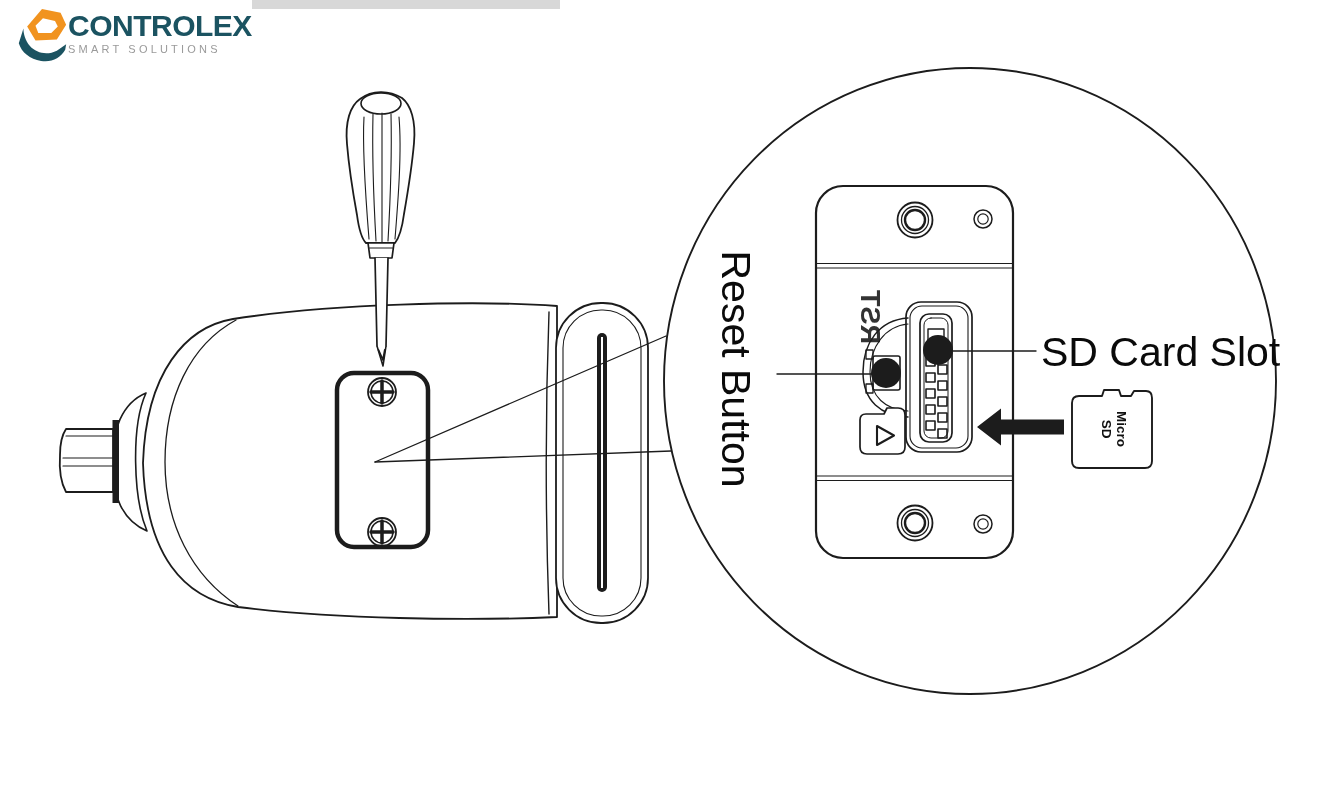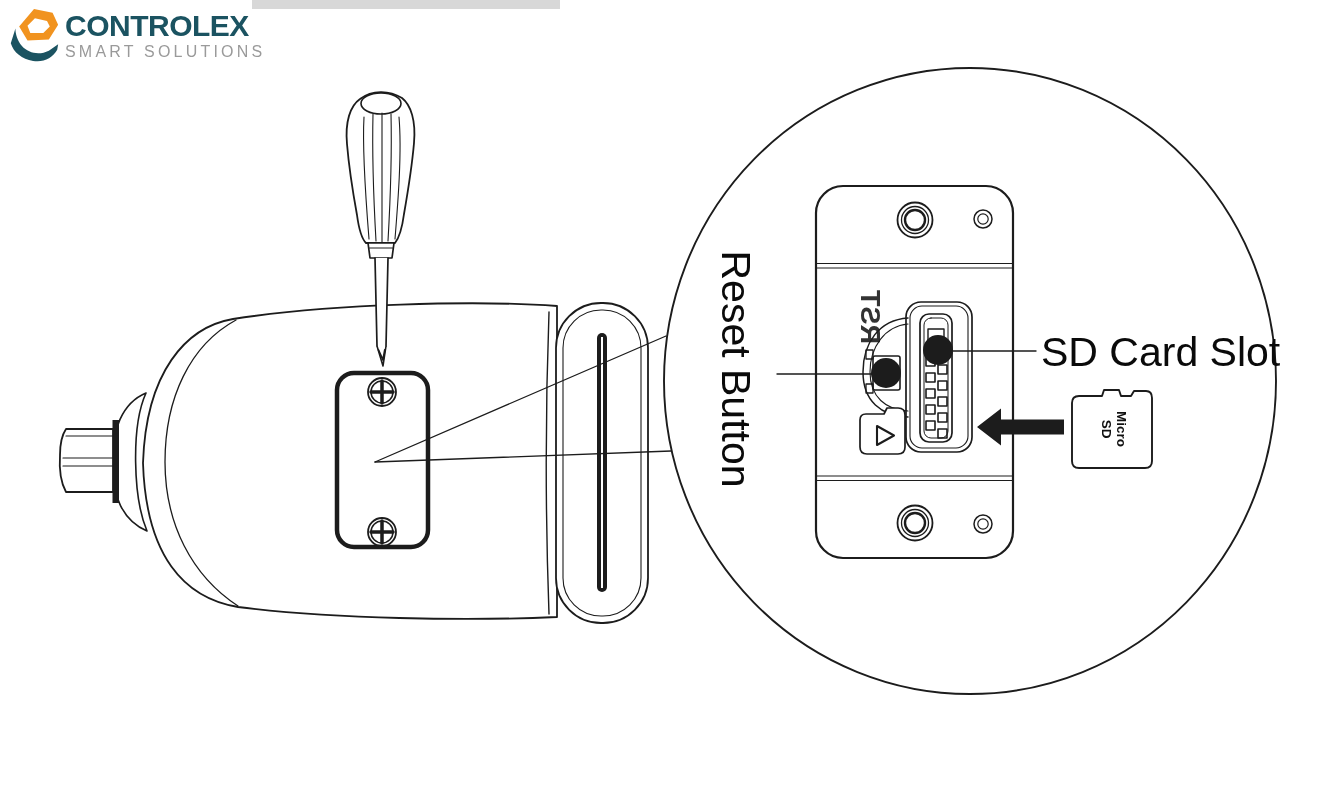--- a/index.html
+++ b/index.html
@@ -1,23 +1,23 @@
 <!DOCTYPE html>
 <html style="--brand-teal: #1b5361; --brand-orange: #f1931f; --tagline-gray: #9a9a9a; --divider-gray: #d8d8d8; --line-dark: #1c1c1c; --background: #ffffff;"><head>
 <meta charset="utf-8">
 <style>
   html,body{margin:0;padding:0;}
   body{font-family:"Liberation Sans",sans-serif;}
   .stage{position:relative;width:1326px;height:795px;background:var(--background,#fff);overflow:hidden;}
   .topbar{position:absolute;left:252px;top:0;width:308px;height:9px;background:var(--divider-gray,#d8d8d8);}
-  .logo{position:absolute;left:8px;top:6px;display:flex;align-items:flex-start;gap:5px;}
+  .logo{position:absolute;left:16px;top:6px;display:flex;align-items:flex-start;}
   .logo-mark{width:52px;height:56px;}
   .logo-text{margin-top:5px;}
   .brand-name{font-size:30px;font-weight:bold;color:var(--brand-teal,#1b5361);letter-spacing:-0.5px;line-height:1;}
-  .brand-tagline{font-size:16px;font-weight:500;color:var(--tagline-gray,#9a9a9a);letter-spacing:3.2px;margin-top:3px;line-height:1;}
+  .brand-tagline{font-size:11px;font-weight:500;color:var(--tagline-gray,#9a9a9a);letter-spacing:3.2px;margin-top:3px;line-height:1;}
   .diagram{position:absolute;left:0;top:0;width:1326px;height:795px;}
   
   .s  {stroke:var(--line-dark,#1c1c1c);fill:none;stroke-linecap:round;stroke-linejoin:round;}
   .sf {stroke:var(--line-dark,#1c1c1c);fill:#ffffff;stroke-linejoin:round;}
   .fd {fill:var(--line-dark,#1c1c1c);stroke:none;}
   .lbl{fill:#0a0a0a;font-family:"Liberation Sans",sans-serif;font-size:41px;}
   .rst{fill:#333333;font-family:"Liberation Sans",sans-serif;font-size:27px;font-weight:bold;}
   .sdtxt{fill:#111111;font-family:"Liberation Sans",sans-serif;font-size:13.5px;font-weight:bold;}
 </style>
 </head>

